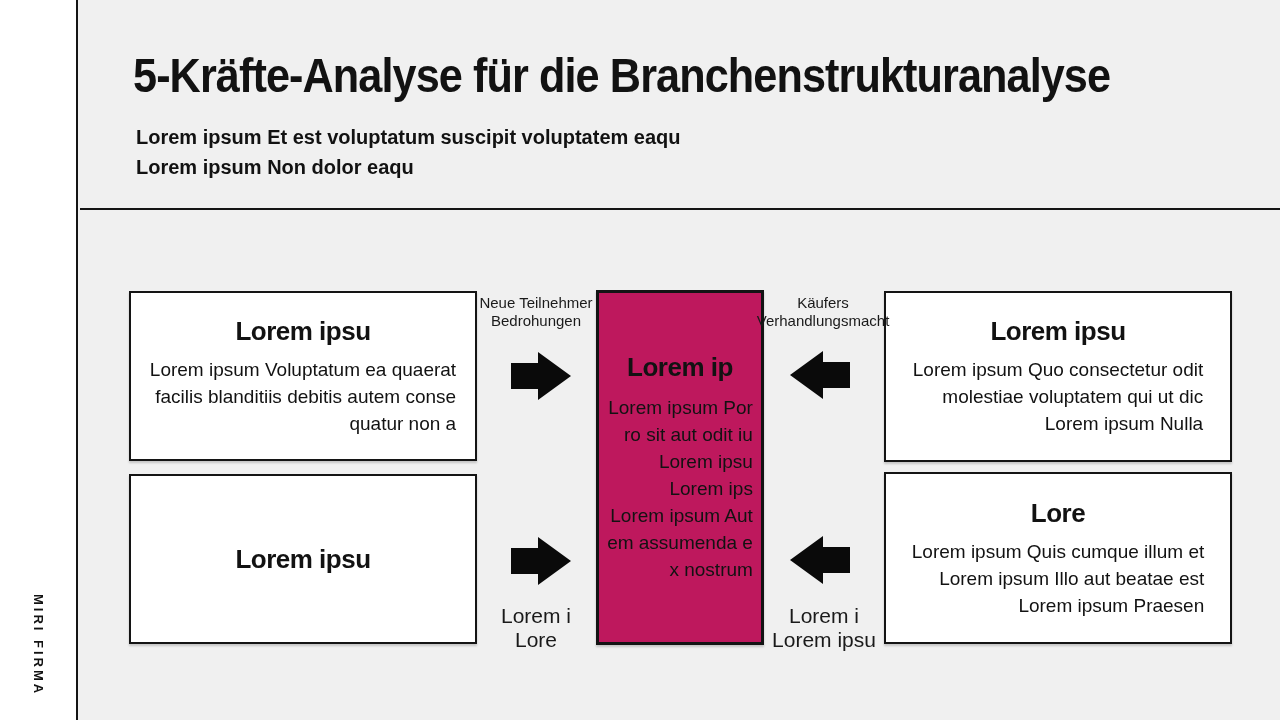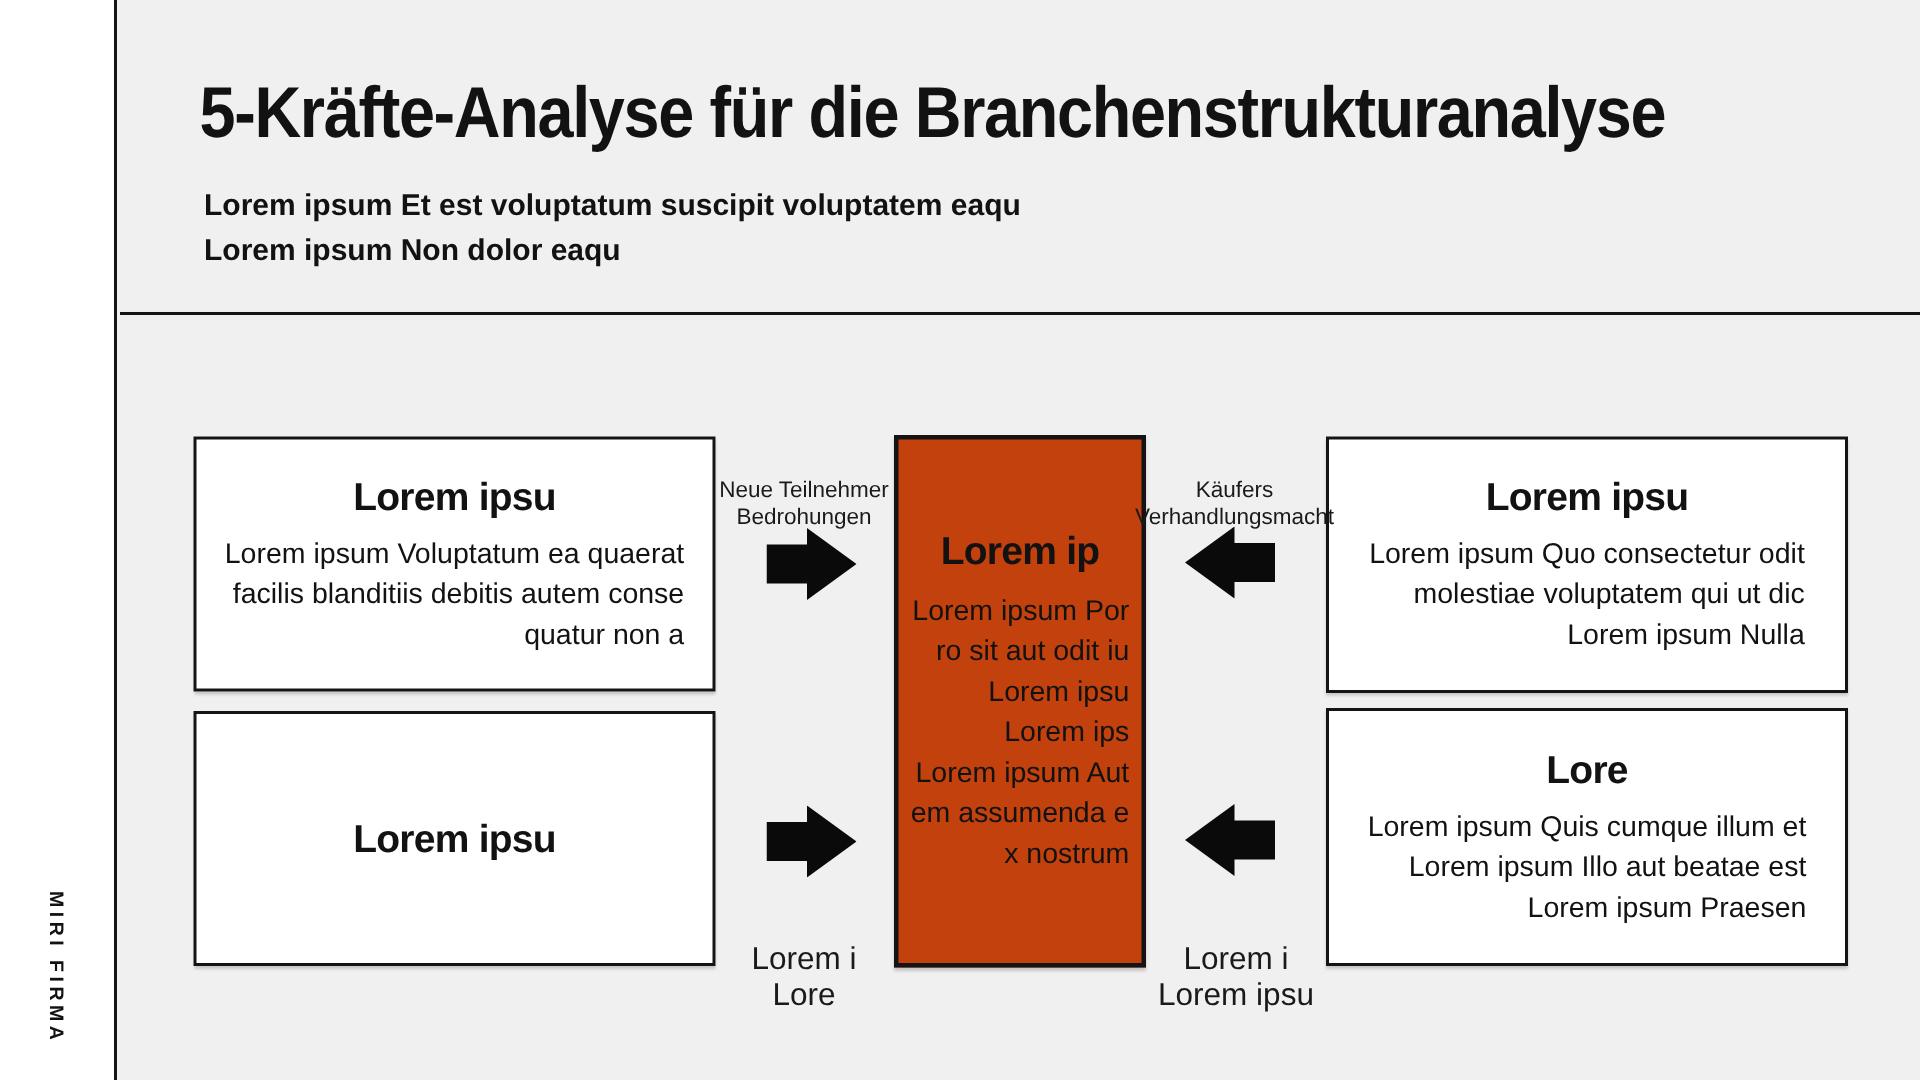--- a/index.html
+++ b/index.html
@@ -44,31 +44,31 @@
     z-index:1;
   }
   .box-title { font-size:26px; font-weight:700; letter-spacing:-0.5px; }
   .box-body  { font-size:19px; line-height:27px; white-space:pre-line;text-align:right; }
   .box.tl { left:129px; top:291px; width:348px; height:170px; }
   .box.bl { left:129px; top:474px; width:348px; height:170px; }
   .box.tr { left:884px; top:291px; width:348px; height:171px; }
   .box.br { left:884px; top:472px; width:348px; height:172px; }
   .box.center {
     left:596px; top:290px; width:168px; height:355px;
-    background:#c2410c; border-width:3px; gap:11px;
+    background:#be185d; border-width:3px; gap:11px;
   }
   .arrow { position:absolute; z-index:2; line-height:0; }
   .arrow svg { display:block; }
   .arrow-tl { left:511px; top:352px; }
   .arrow-bl { left:511px; top:537px; }
   .arrow-tr { left:790px; top:351px; }
   .arrow-br { left:790px; top:536px; }
   .flow-label {
     position:absolute; text-align:center; z-index:3;
-    font-size:15px; line-height:18px; white-space:pre-line; color:#1a1a1a;margin-top:24px;
+    font-size:15px; line-height:18px; white-space:pre-line; color:#1a1a1a;
   }
   .flow-label.tl { left:450px; top:294px; width:172px; }
   .flow-label.tr { left:737px; top:294px; width:172px;text-align:center; }
   .flow-label.bl, .flow-label.br { font-size:21px; line-height:24px; }
   .flow-label.bl { left:470px; top:604px; width:132px; }
   .flow-label.br { left:758px; top:604px; width:132px; }
 </style>
 </head>
 <body>
 

